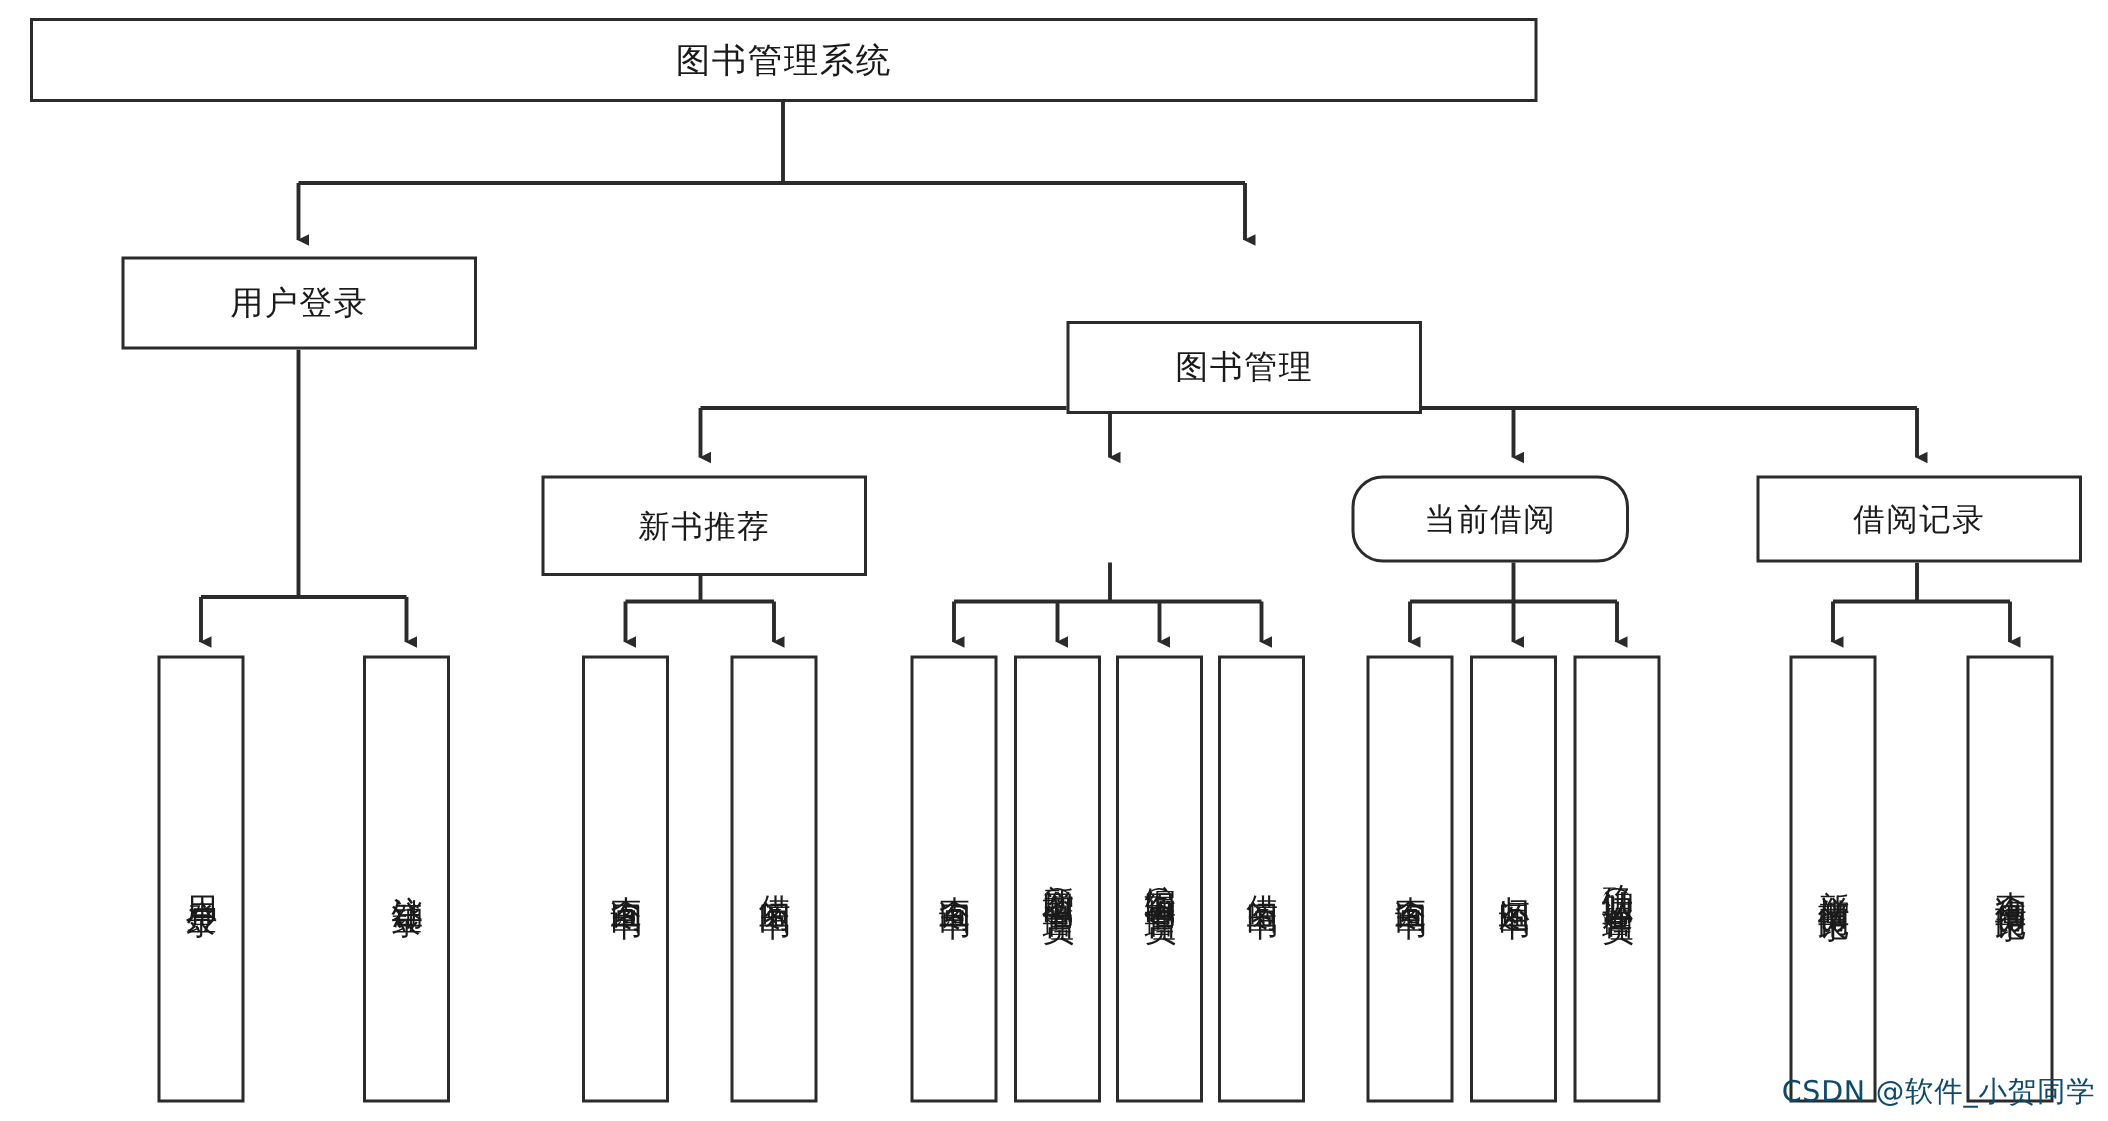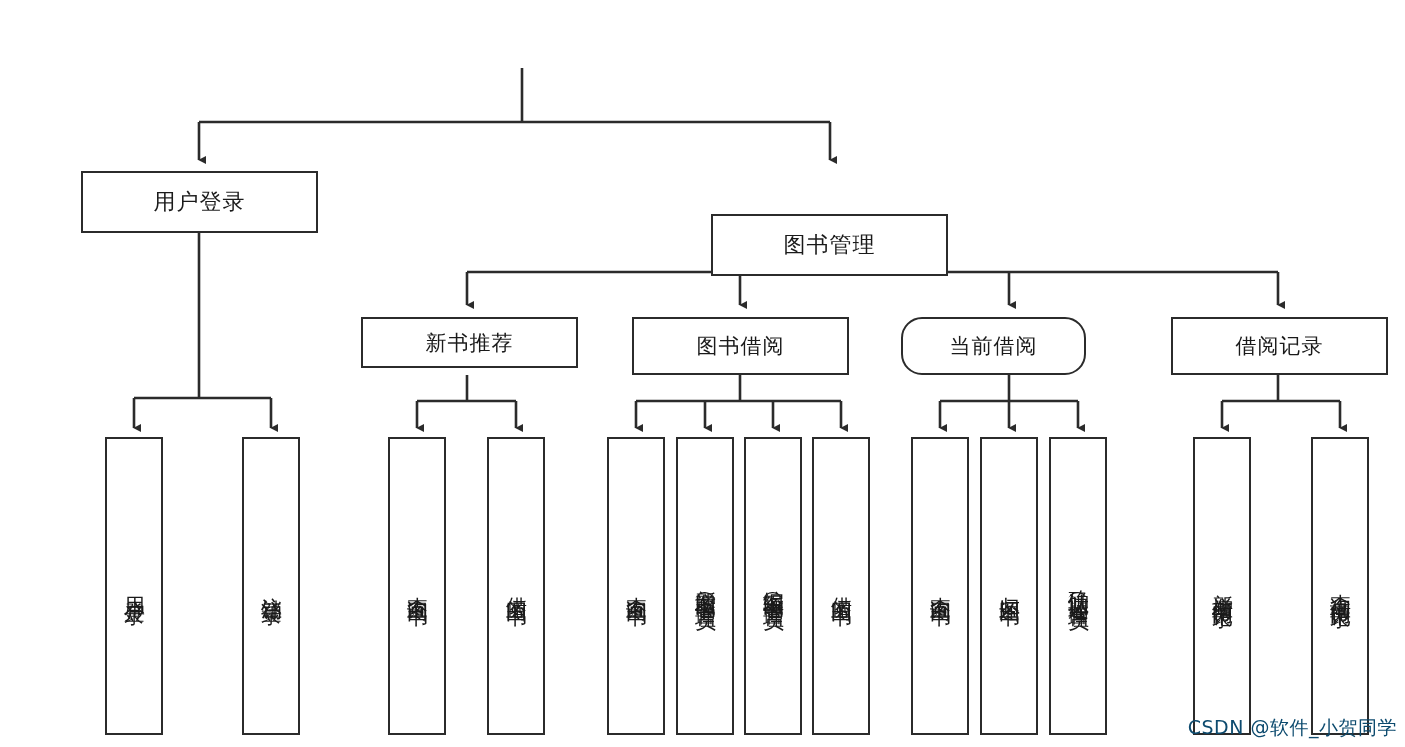--- a/index.html
+++ b/index.html
@@ -124,33 +124,33 @@
       <path d="M1009,401 L1009,428" marker-end="url(#arw)"></path>
       <path d="M1078,401 L1078,428" marker-end="url(#arw)"></path>
 
       <path d="M1278,375 L1278,401"></path>
       <path d="M1222,401 L1340,401"></path>
       <path d="M1222,401 L1222,428" marker-end="url(#arw)"></path>
       <path d="M1340,401 L1340,428" marker-end="url(#arw)"></path>
     </g>
   </svg>
 
+  <div class="node root" style="left:20px; top:12px; width:1005px; height:56px;">
+    <span class="hlabel">图书管理系统</span>
+  </div>
 
   <div class="node lvl2" style="left:81px; top:171px; width:237px; height:62px;">
     <span class="hlabel">用户登录</span>
   </div>
   <div class="node lvl2" style="left:711px; top:171px; width:237px; height:62px;margin-top:43px;">
     <span class="hlabel">图书管理</span>
   </div>
 
-  <div class="node lvl3" style="left:361px; top:317px; width:217px; height:51px;">
+  <div class="node lvl3" style="left:361px; top:317px; width:217px; height:67px;">
     <span class="hlabel">新书推荐</span>
-  </div>
-  <div class="node lvl3" style="left:632px; top:317px; width:217px; height:58px;">
-    <span class="hlabel">图书借阅</span>
   </div>
   <div class="node lvl3" style="left:901px; top:317px; width:185px; height:58px;border-radius:21px;">
     <span class="hlabel">当前借阅</span>
   </div>
   <div class="node lvl3" style="left:1171px; top:317px; width:217px; height:58px;">
     <span class="hlabel">借阅记录</span>
   </div>
 
   <div class="node leaf" style="left:105px; top:437px; width:58px; height:298px;">
     <span class="vlabel">用户登录</span>

